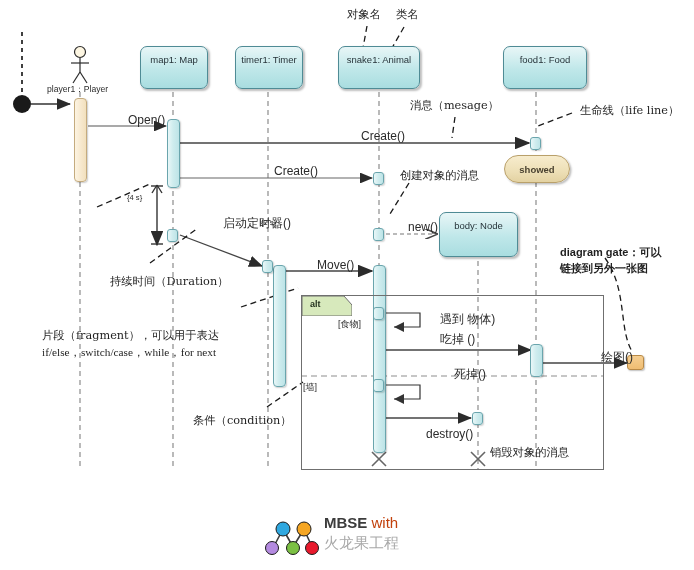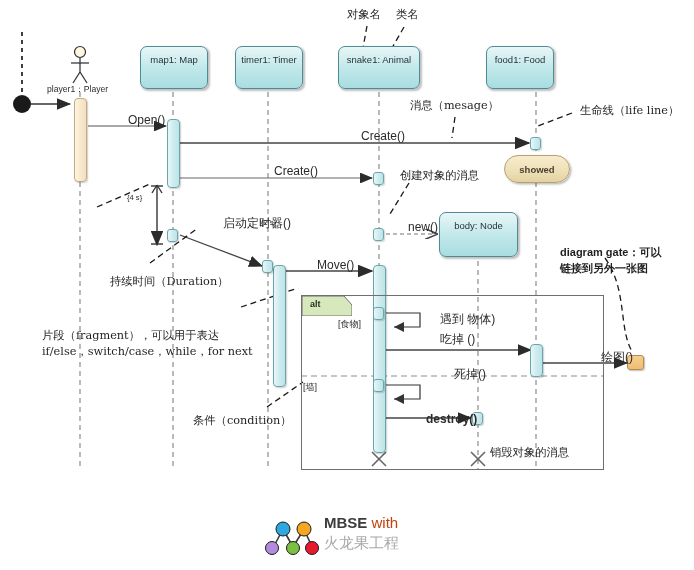--- a/index.html
+++ b/index.html
@@ -220,21 +220,21 @@
 
   <div class="lifebox" style="left:140px;top:46px;width:68px;height:43px;">
     <span>map1: Map</span>
   </div>
   <div class="lifebox" style="left:235px;top:46px;width:68px;height:43px;">
     <span>timer1: Timer</span>
   </div>
   <div class="lifebox" style="left:338px;top:46px;width:82px;height:43px;">
     <span>snake1: Animal</span>
   </div>
-  <div class="lifebox" style="left:486px;top:46px;width:68px;height:43px;">
+  <div class="lifebox" style="left:503px;top:46px;width:84px;height:43px;">
     <span>food1: Food</span>
   </div>
   <div class="lifebox" style="left:439px;top:212px;width:79px;height:45px;">
     <span>body: Node</span>
   </div>
 
   <div class="actorlabel" style="left:47px;top:84px;">player1：Player</div>
 
   <div class="act human" style="left:74px;top:98px;width:13px;height:84px;"></div>
   <div class="act" style="left:167px;top:119px;width:13px;height:69px;"></div>
@@ -269,39 +269,39 @@
   <div class="msg" style="left:112px;top:113px;">Open()</div>
   <div class="msg" style="left:345px;top:129px;">Create()</div>
   <div class="msg" style="left:258px;top:164px;">Create()</div>
   <div class="msg" style="left:392px;top:220px;">new()</div>
   <div class="msg" style="left:207px;top:215px;">启动定时器()</div>
   <div class="msg" style="left:301px;top:258px;">Move()</div>
   <div class="msg" style="left:424px;top:311px;">遇到 物体)</div>
   <div class="msg" style="left:424px;top:331px;">吃掉 ()</div>
   <div class="msg" style="left:553px;top:349px;padding-left:32px;">绘图()</div>
   <div class="msg" style="left:438px;top:366px;">死掉()</div>
-  <div class="msg" style="left:410px;top:412px;font-weight:bold;">destroy()</div>
+  <div class="msg" style="left:410px;top:427px;">destroy()</div>
 
   <div class="small" style="left:127px;top:193px;">{4 s}</div>
   <div class="small" style="left:261px;top:219px;width:22px;white-space:normal;line-height:1.05;">{2 s}</div>
 
 
   <div class="note" style="left:347px;top:8px;">对象名</div>
   <div class="note" style="left:396px;top:8px;">类名</div>
 
   <div class="note" style="left:410px;top:99px;">消息（mesage）</div>
   <div class="note" style="left:580px;top:104px;">生命线（life line）</div>
 
   <div class="note" style="left:400px;top:169px;">创建对象的消息</div>
 
 
   <div class="note" style="left:110px;top:275px;">持续时间（Duration）</div>
 
   <div class="note" style="left:42px;top:329px;">片段（fragment），可以用于表达</div>
-  <div class="note" style="left:42px;top:345px;">if/else，switch/case，while，for next</div>
+  <div class="note" style="left:42px;top:345px;font-family:Liberation Serif, serif;">if/else，switch/case，while，for next</div>
 
   <div class="note" style="left:193px;top:414px;">条件（condition）</div>
 
   <div class="note-sans" style="left:560px;top:245px;font-weight:bold;">diagram gate：可以</div>
   <div class="note-sans" style="left:560px;top:261px;font-weight:bold;">链接到另外一张图</div>
 
   <div class="note" style="left:490px;top:446px;">销毁对象的消息</div>
 
   <div id="footer">
     <svg style="position:absolute;left:0;top:4px;width:58px;height:42px;" viewBox="0 0 58 42">

